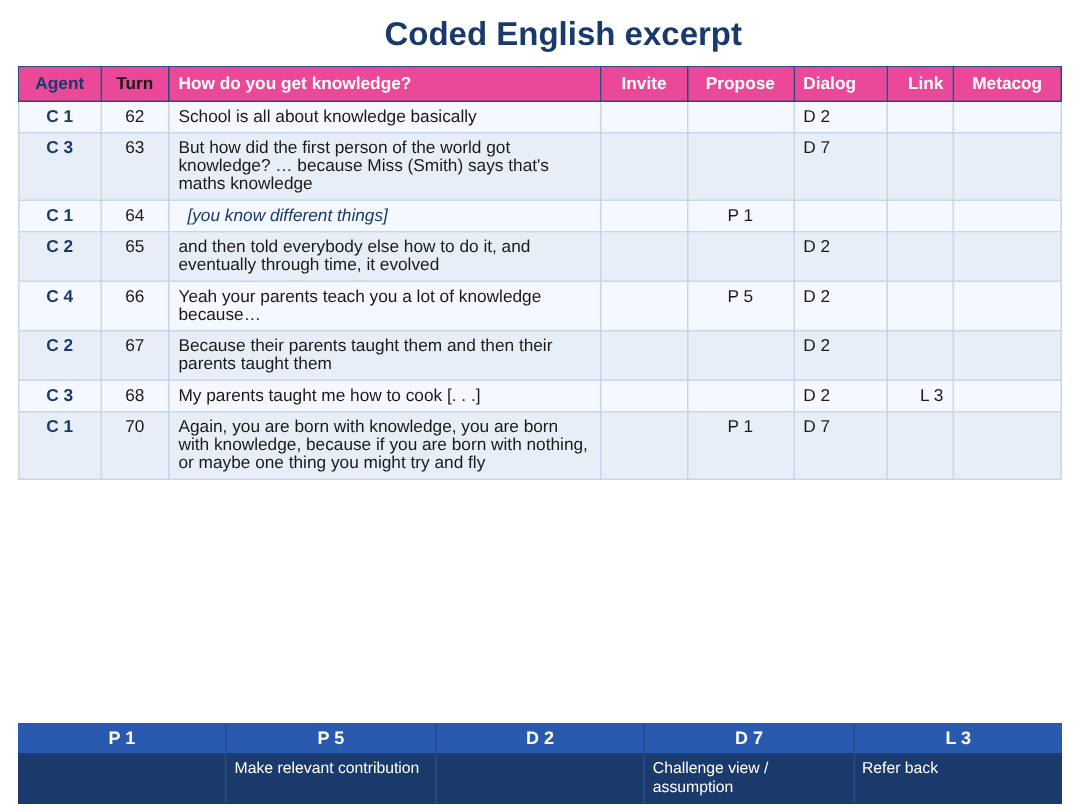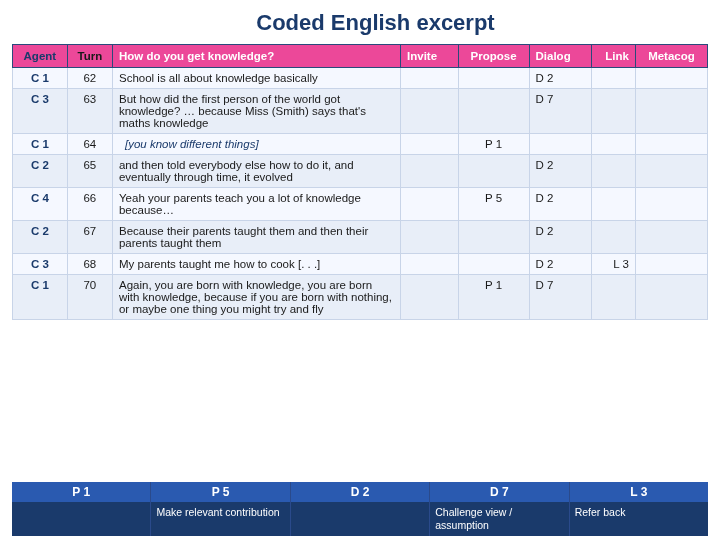--- a/index.html
+++ b/index.html
@@ -51,21 +51,21 @@
     }
     tbody tr:nth-child(even) td {
       background: #e8eef8;
     }
     tbody tr:nth-child(odd) td {
       background: #f5f8ff;
     }
     .agent-col { text-align: center; width: 42px; font-weight: bold; color: #1a3a6b; }
     .turn-col { text-align: center; width: 36px; color: #1a1a1a; }
     .how-col { width: 240px; }
-    .invite-col { width: 48px; }
+    .invite-col { text-align: center; width: 48px; }
     .propose-col { text-align: center; width: 58px; }
     .dialog-col { text-align: left; width: 52px; }
     .link-col { text-align: right; width: 36px; }
     .metacog-col { text-align: center; width: 60px; }
     
     .legend {
       display: flex;
       flex-direction: row;
       background: #1a3a6b;
       color: #fff;

